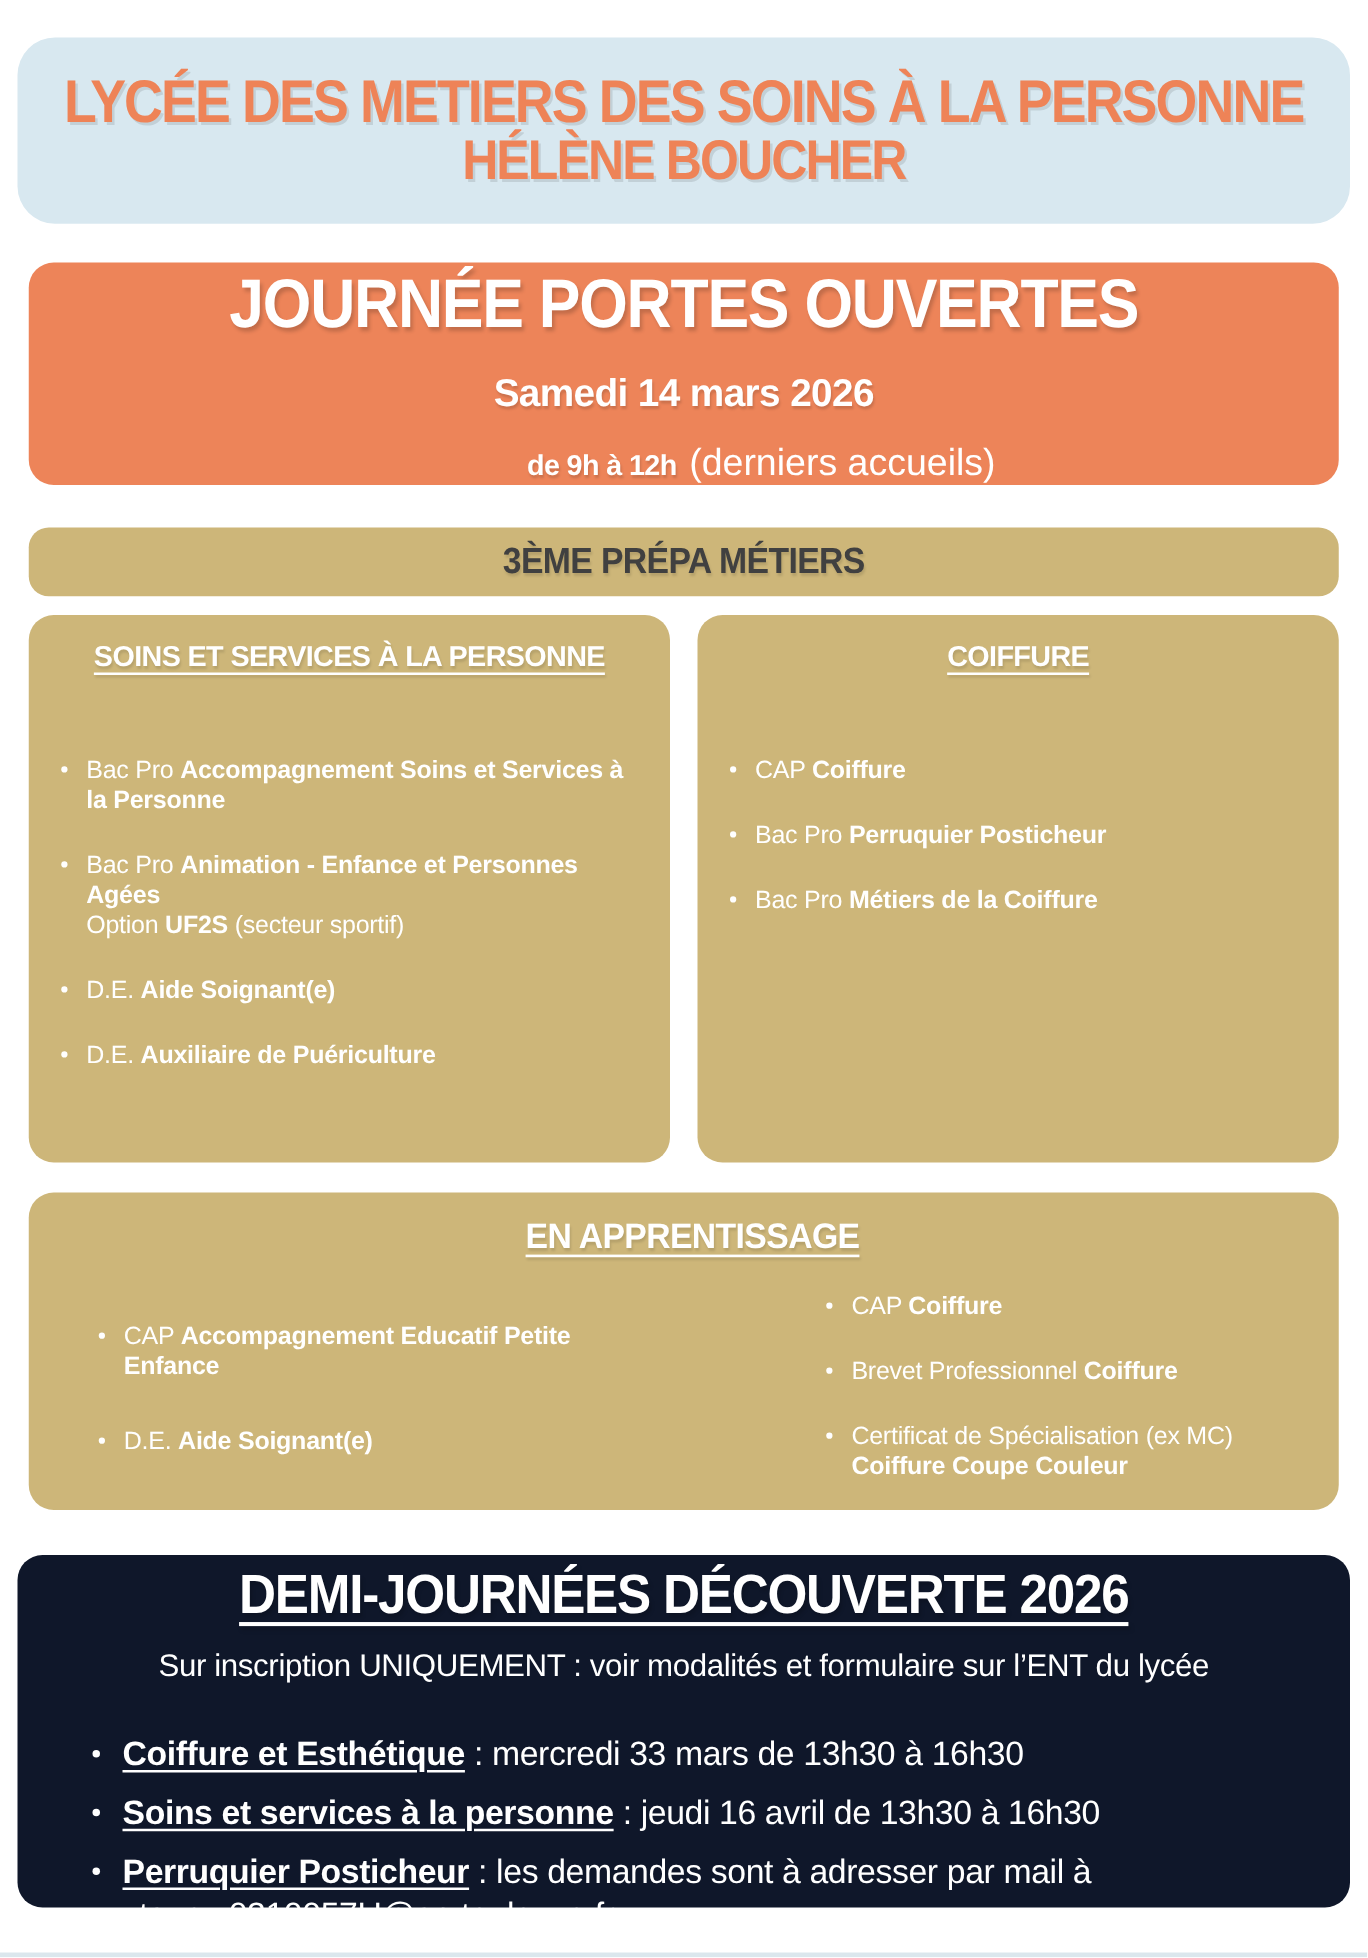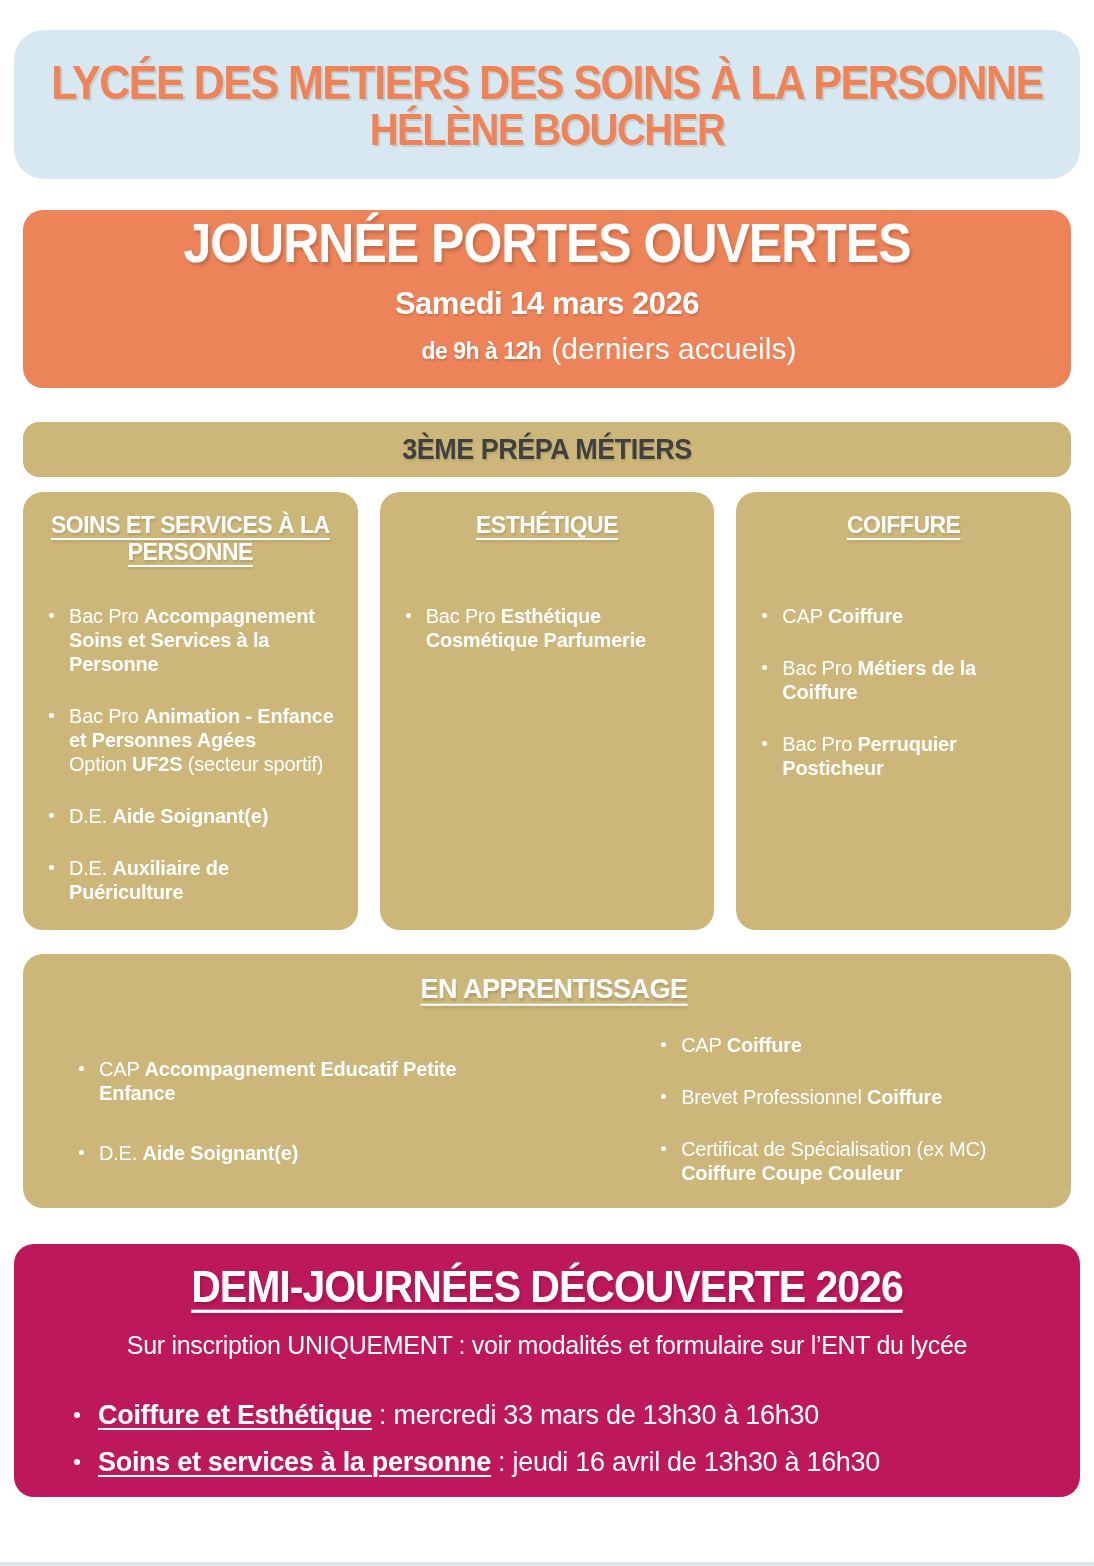--- a/index.html
+++ b/index.html
@@ -21,21 +21,21 @@
     color:#ee8357;font-weight:bold;letter-spacing:-1.5px;
     text-shadow:2px 2px 0 rgba(0,0,0,0.10);
     white-space:nowrap;transform:scaleY(1.12);
   }
   .school-line1{font-size:43px;}
   .school-line2{font-size:40px;}
   
   .event-banner{
     margin:31px 23px 0;height:178px;border-radius:20px;
     background:#ed8459;color:#ffffff;
-    display:flex;flex-direction:column;align-items:center;justify-content:flex-start;
+    display:flex;flex-direction:column;align-items:center;justify-content:space-between;
     padding-top:4px;
   }
   .event-title{
     font-size:50px;font-weight:bold;letter-spacing:-1px;
     text-shadow:2px 3px 3px rgba(0,0,0,0.18);transform:scaleY(1.1);
     margin-bottom:14px;white-space:nowrap;
   }
   .event-date{
     font-size:31px;font-weight:bold;letter-spacing:-0.5px;
     text-shadow:1px 2px 2px rgba(0,0,0,0.15);margin-bottom:10px;
@@ -96,23 +96,23 @@
     text-decoration:underline;text-decoration-thickness:2px;text-underline-offset:5px;
     margin-bottom:28px;transform:scaleY(1.05);
   }
   .apprentice-cols{display:flex;}
   .apprentice-left{flex:0 0 47%;}
   .apprentice-right{flex:1;padding-left:130px;}
   .apprentice-left ul.prog-list{gap:36px;margin-top:24px;}
   .apprentice-right ul.prog-list{gap:28px;}
   
   .discovery{
-    margin:36px 14px 0;height:253px;border-radius:20px;
-    background:#be185d;color:#ffffff;
-    padding:20px 34px 14px;
+    margin:36px 14px 0;height:282px;border-radius:20px;
+    background:#0f172a;color:#ffffff;
+    padding:8px 34px 14px;
   }
   .discovery-title{
     text-align:center;font-size:41px;font-weight:bold;letter-spacing:-1px;
     text-shadow:2px 3px 3px rgba(0,0,0,0.15);transform:scaleY(1.08);
     text-decoration:underline;text-decoration-thickness:3px;text-underline-offset:7px;
     margin-bottom:20px;white-space:nowrap;
   }
   .discovery-subtitle{
     text-align:center;font-size:25px;letter-spacing:-0.3px;margin-bottom:38px;
   }
@@ -157,31 +157,25 @@
     <div class="col">
       <div class="col-title">SOINS ET SERVICES À LA PERSONNE</div>
       <ul class="prog-list">
           <li><span>Bac Pro </span><span class="b">Accompagnement Soins et Services à la Personne</span></li>
           <li><span>Bac Pro </span><span class="b">Animation - Enfance et Personnes Agées</span><br><span>Option </span><span class="b">UF2S</span><span> (secteur sportif)</span></li>
           <li><span>D.E. </span><span class="b">Aide Soignant(e)</span></li>
           <li><span>D.E. </span><span class="b">Auxiliaire de Puériculture</span></li>
         </ul>
     </div>
     <div class="col">
-      <div class="col-title">ESTHÉTIQUE</div>
-      <ul class="prog-list">
-          <li><span>Bac Pro </span><span class="b">Esthétique Cosmétique Parfumerie</span></li>
-        </ul>
-    </div>
-    <div class="col">
       <div class="col-title">COIFFURE</div>
       <ul class="prog-list">
           <li><span>CAP </span><span class="b">Coiffure</span></li>
+          <li><span>Bac Pro </span><span class="b">Perruquier Posticheur</span></li>
           <li><span>Bac Pro </span><span class="b">Métiers de la Coiffure</span></li>
-          <li><span>Bac Pro </span><span class="b">Perruquier Posticheur</span></li>
         </ul>
     </div>
   </div>
 
   <div class="apprentice">
     <div class="apprentice-title">EN APPRENTISSAGE</div>
     <div class="apprentice-cols">
       <div class="apprentice-left">
         <ul class="prog-list">
             <li><span>CAP </span><span class="b">Accompagnement Educatif Petite Enfance</span></li>

